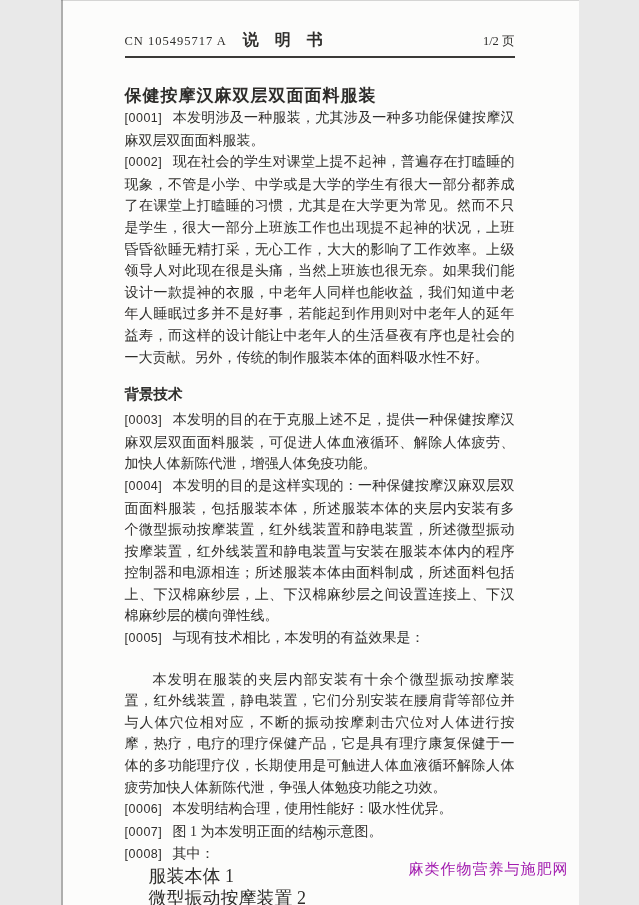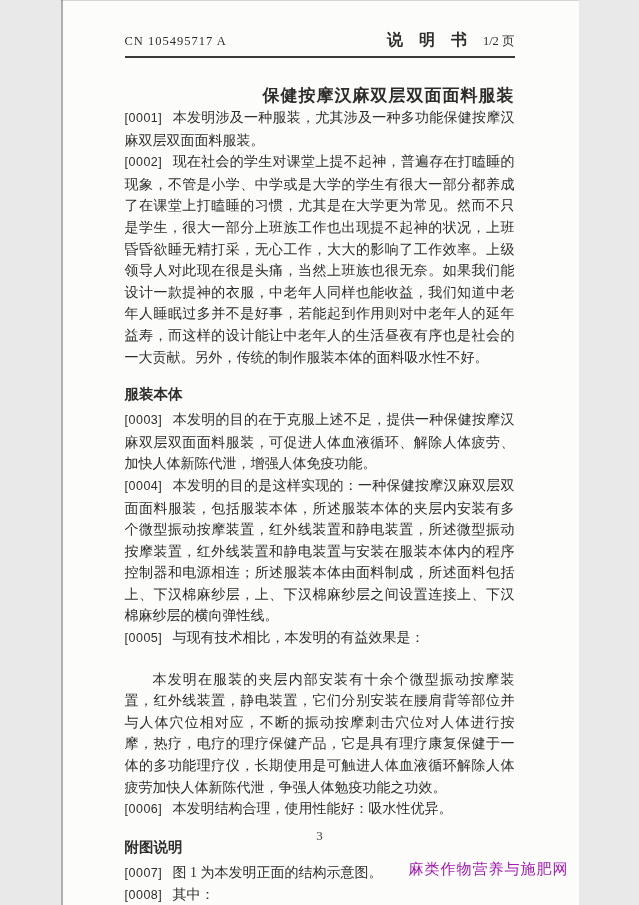--- a/index.html
+++ b/index.html
@@ -15,28 +15,28 @@
   }
   .content{padding:0 64px;}
   .doc-header{
     display:flex;align-items:baseline;
     margin-top:30px;
     border-bottom:2px solid #3b3a38;
     padding-bottom:5px;
   }
   .doc-number{font-size:12.5px;letter-spacing:1px;white-space:nowrap;}
   .doc-type{
-    flex:1;text-align:right;
+    flex:1;text-align:left;
     font-weight:bold;font-size:16px;
     letter-spacing:16px;padding-left:16px;white-space:nowrap;
   }
   .page-indicator{font-size:12.5px;white-space:nowrap;}
   h1.doc-title{
     margin:26px 0 0 0;
-    text-align:right;
+    text-align:left;
     font-size:17px;font-weight:bold;
     letter-spacing:1px;
   }
   h2.sec-heading{
     margin:17px 0 5px 0;
     font-size:14.5px;font-weight:bold;
   }
   p.para{
     margin:0;
     font-size:14px;line-height:21.6px;
@@ -79,30 +79,29 @@
 
     <section>
       <p class="para"><span class="pnum">[0001]</span><span>本发明涉及一种服装，尤其涉及一种多功能保健按摩汉麻双层双面面料服装。</span></p>
     </section>
 
     <section>
       <p class="para"><span class="pnum">[0002]</span><span>现在社会的学生对课堂上提不起神，普遍存在打瞌睡的现象，不管是小学、中学或是大学的学生有很大一部分都养成了在课堂上打瞌睡的习惯，尤其是在大学更为常见。然而不只是学生，很大一部分上班族工作也出现提不起神的状况，上班昏昏欲睡无精打采，无心工作，大大的影响了工作效率。上级领导人对此现在很是头痛，当然上班族也很无奈。如果我们能设计一款提神的衣服，中老年人同样也能收益，我们知道中老年人睡眠过多并不是好事，若能起到作用则对中老年人的延年益寿，而这样的设计能让中老年人的生活昼夜有序也是社会的一大贡献。另外，传统的制作服装本体的面料吸水性不好。</span></p>
     </section>
 
     <section>
-      <h2 class="sec-heading">服装本体</h2>
+      <h2 class="sec-heading">背景技术</h2>
       <p class="para"><span class="pnum">[0003]</span><span>本发明的目的在于克服上述不足，提供一种保健按摩汉麻双层双面面料服装，可促进人体血液循环、解除人体疲劳、加快人体新陈代泄，增强人体免疫功能。</span></p>
       <p class="para"><span class="pnum">[0004]</span><span>本发明的目的是这样实现的：一种保健按摩汉麻双层双面面料服装，包括服装本体，所述服装本体的夹层内安装有多个微型振动按摩装置，红外线装置和静电装置，所述微型振动按摩装置，红外线装置和静电装置与安装在服装本体内的程序控制器和电源相连；所述服装本体由面料制成，所述面料包括上、下汉棉麻纱层，上、下汉棉麻纱层之间设置连接上、下汉棉麻纱层的横向弹性线。</span></p>
       <p class="para"><span class="pnum">[0005]</span><span>与现有技术相比，本发明的有益效果是：</span></p>
       <p class="para indent"><span>本发明在服装的夹层内部安装有十余个微型振动按摩装置，红外线装置，静电装置，它们分别安装在腰肩背等部位并与人体穴位相对应，不断的振动按摩刺击穴位对人体进行按摩，热疗，电疗的理疗保健产品，它是具有理疗康复保健于一体的多功能理疗仪，长期使用是可触进人体血液循环解除人体疲劳加快人体新陈代泄，争强人体勉疫功能之功效。</span></p>
       <p class="para"><span class="pnum">[0006]</span><span>本发明结构合理，使用性能好：吸水性优异。</span></p>
     </section>
 
     <section>
-      <h2 class="sec-heading">附图说明</h2>
       <p class="para"><span class="pnum">[0007]</span><span>图 1 为本发明正面的结构示意图。</span></p>
       <p class="para"><span class="pnum">[0008]</span><span>其中：</span></p>
       <div class="fig-list">
         <div>服装本体 1</div>
         <div>微型振动按摩装置 2</div>
 
       </div>
     </section>
 
   </div>

